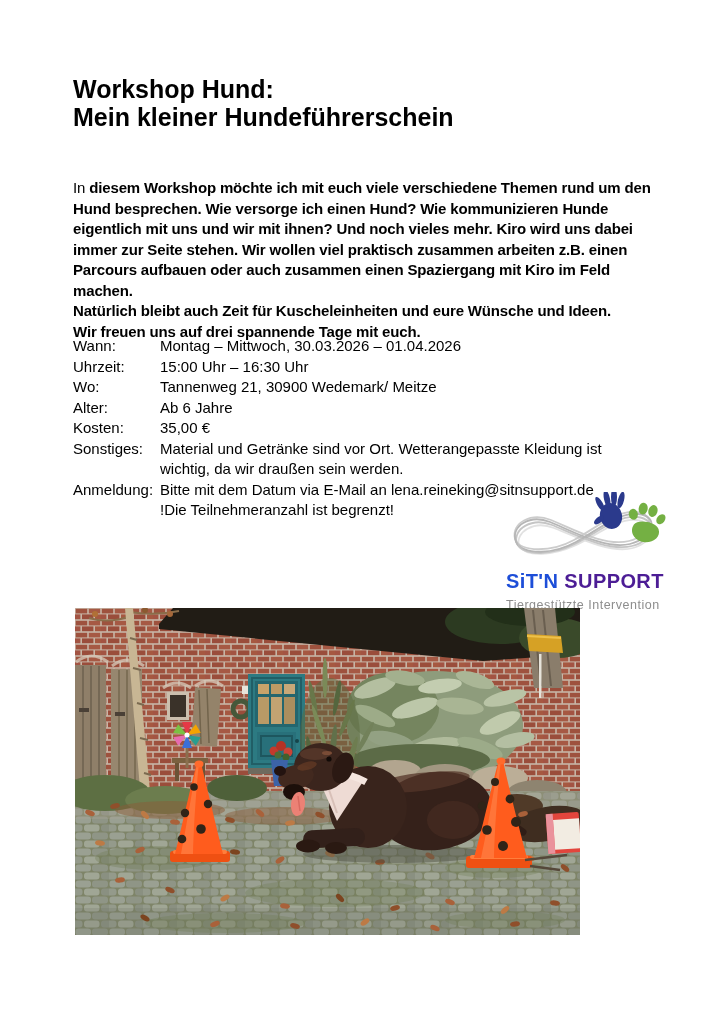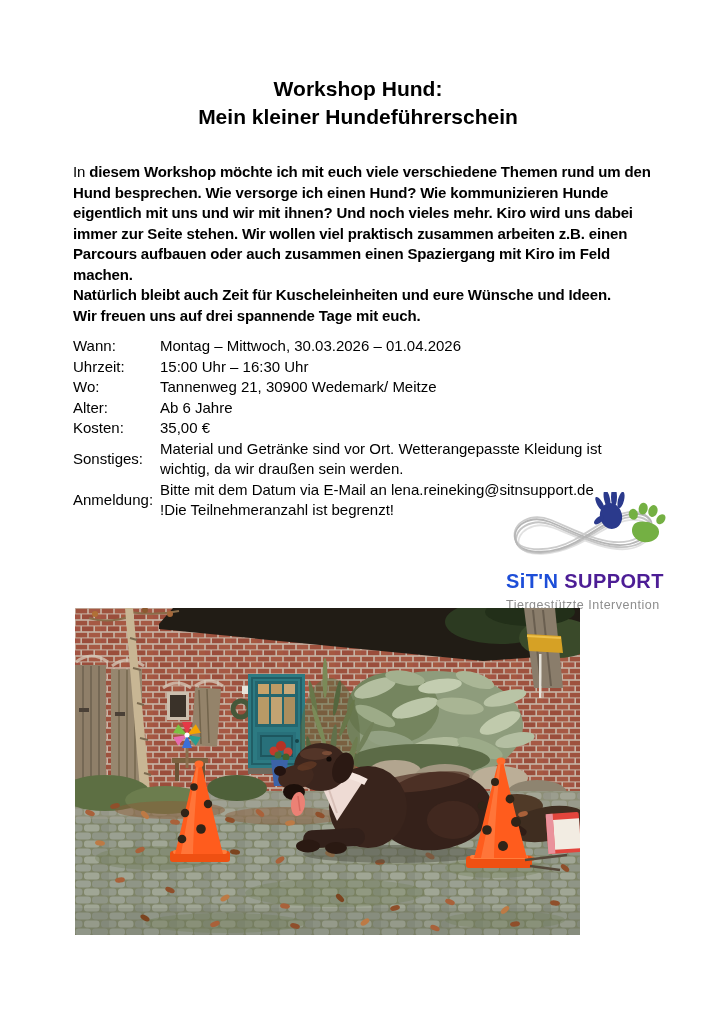--- a/index.html
+++ b/index.html
@@ -1,25 +1,25 @@
 <!DOCTYPE html>
 <html><head>
 <meta charset="utf-8">
 <style>
   html,body{margin:0;padding:0;background:#ffffff;}
   .page{position:relative;width:715px;height:1024px;background:#ffffff;overflow:hidden;
         font-family:"Liberation Sans",sans-serif;color:#000;}
-  .title{position:absolute;top:75px;left:73px;width:570px;text-align:center;
-         font-size:21px;font-weight:bold;line-height:28px;}
-  .intro{position:absolute;top:162px;left:73px;width:582px;
+  .title{position:absolute;top:75px;left:73px;width:570px;text-align:left;
+         font-size:25px;font-weight:bold;line-height:28px;}
+  .intro{position:absolute;top:178px;left:73px;width:582px;
          font-size:15px;font-weight:bold;line-height:20.5px;letter-spacing:-0.15px;}
   .intro .rg{font-weight:400;}
   .details{position:absolute;top:336px;left:73px;width:586px;
            font-size:15px;line-height:20.5px;}
-  .details .row{display:flex;align-items:center;}
+  .details .row{display:flex;}
   .details .label{width:87px;flex:none;}
   .details .value{flex:1;}
   .logo{position:absolute;top:492px;left:506px;width:176px;}
   .logo-title{font-size:20px;font-weight:bold;letter-spacing:0.4px;white-space:nowrap;margin-top:-2px;}
   .logo-title .g{color:#1d4ed8;}
   .logo-title .n{color:#4c1d95;margin-left:6px;}
   .logo-sub{font-size:12.5px;color:#8d8d8d;letter-spacing:0.5px;margin-top:5px;white-space:nowrap;}
   .photo{position:absolute;top:608px;left:75px;width:505px;height:327px;}
   .photo svg{display:block;}
 </style>

